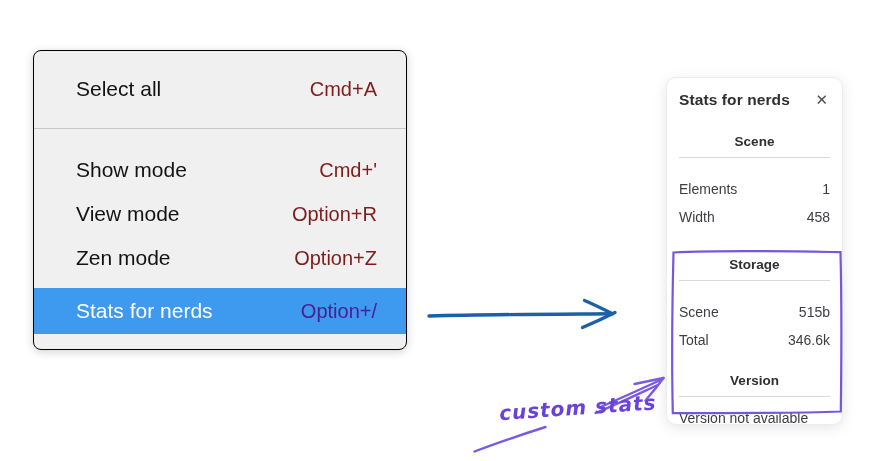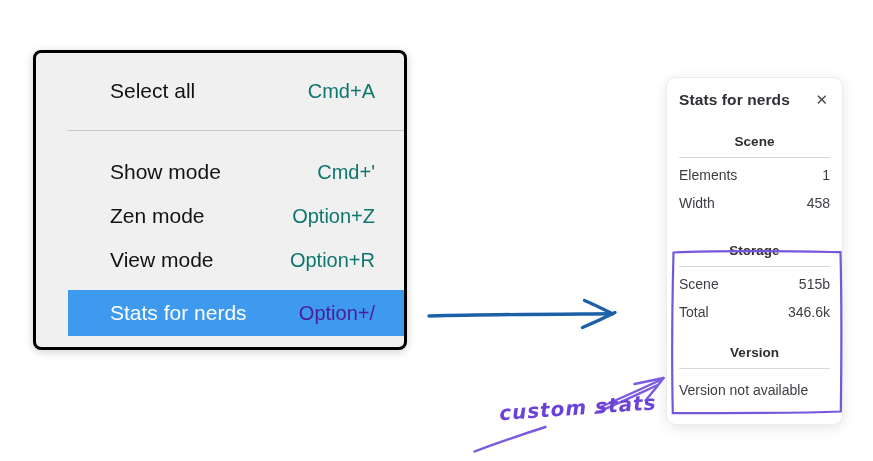--- a/index.html
+++ b/index.html
@@ -5,32 +5,32 @@
   * { margin:0; padding:0; box-sizing:border-box; }
   html,body { background:#ffffff; }
   body { font-family:"Liberation Sans", sans-serif; }
   .canvas {
     position:relative; width:873px; height:461px; background:#ffffff; overflow:hidden;
   }
 
   
   .context-menu {
     position:absolute; left:33px; top:50px; width:374px; height:300px;
-    background:#f0f0f1; border:3px solid #000000; border-radius:8px;
+    background:#f0f0f1; border:1px solid #000000; border-radius:8px;
     box-shadow:0 2px 10px rgba(0,0,0,0.18); overflow:hidden;
-    font-size:21px; color:#131313;padding-left:32px;
+    font-size:21px; color:#131313;
   }
   .menu-group-1 { padding:16px 0 17px 0; }
   .menu-sep { height:1px; background:#c6c8ca; }
   .menu-group-2 { padding-top:19px; }
   .menu-item {
     height:44px; display:flex; align-items:center; justify-content:space-between;
     padding:0 29px 0 42px; cursor:default; white-space:nowrap;
   }
-  .menu-item .shortcut { color:#0f766e; font-size:20px; }
+  .menu-item .shortcut { color:#7f1d1d; font-size:20px; }
   .menu-item.highlighted {
     background:#3d9aef; color:#ffffff; height:46px; margin-top:8px;
   }
   .menu-item.highlighted .shortcut { color:#4c1d95; }
 
   
   .stats-panel {
     position:absolute; left:666px; top:77px; width:177px; height:348px;
     background:#ffffff; border:1px solid #ececec; border-radius:10px;
     box-shadow:0 3px 14px rgba(0,0,0,0.10);
@@ -42,21 +42,21 @@
   .panel-title { font-weight:700; font-size:15.5px; color:#2e2e33; letter-spacing:0.1px; }
   .close-btn {
     background:none; border:none; font-size:15px; color:#4b4b52; cursor:pointer;
     line-height:1; padding:2px; font-family:"Liberation Sans", sans-serif; font-weight:300;
   }
   .section-title { text-align:center; font-weight:700; font-size:13.5px; color:#2e2e33; }
   .title-scene   { margin-top:25px; }
   .title-storage { margin-top:26px; }
   .title-version { margin-top:19px; }
   .panel-hr { border:none; border-top:1px solid #d6dade; margin-top:8px; }
-  .stat-rows { margin-top:3px; }
+  .stat-rows { margin-top:17px; }
   .stat-row { display:flex; justify-content:space-between; align-items:center; height:28px; }
   .stat-row .stat-value { text-align:right; }
   .version-note { margin-top:7px; height:28px; display:flex; align-items:center; }
 
   
   .annotation-layer { position:absolute; left:0; top:0; width:873px; height:461px; pointer-events:none; }
   .custom-stats-label {
     position:absolute; left:499px; top:396px; width:150px;
     font-family:"DejaVu Sans", sans-serif; font-style:italic; font-weight:600;
     font-size:20px; letter-spacing:1px; color:#6b42d8; transform:rotate(-4deg);
@@ -75,26 +75,26 @@
         <span class="shortcut">Cmd+A</span>
       </div>
     </div>
     <div class="menu-sep"></div>
     <div class="menu-group-2">
       <div class="menu-item">
         <span>Show mode</span>
         <span class="shortcut">Cmd+'</span>
       </div>
       <div class="menu-item">
+        <span>View mode</span>
+        <span class="shortcut">Option+R</span>
+      </div>
+      <div class="menu-item">
         <span>Zen mode</span>
         <span class="shortcut">Option+Z</span>
-      </div>
-      <div class="menu-item">
-        <span>View mode</span>
-        <span class="shortcut">Option+R</span>
       </div>
       <div class="menu-item highlighted">
         <span>Stats for nerds</span>
         <span class="shortcut">Option+/</span>
       </div>
     </div>
   </div>
 
   <div class="stats-panel">
     <div class="panel-header">

